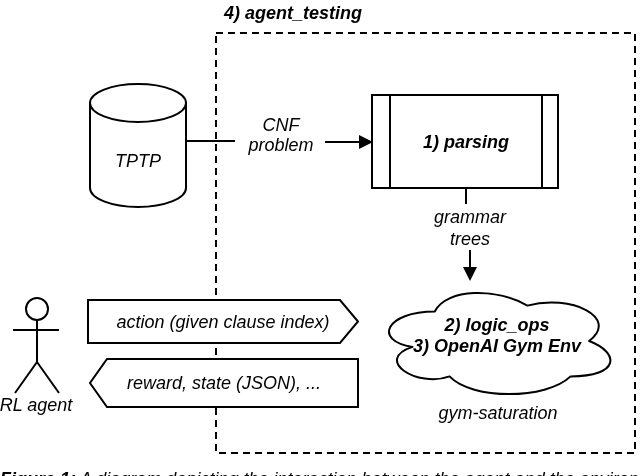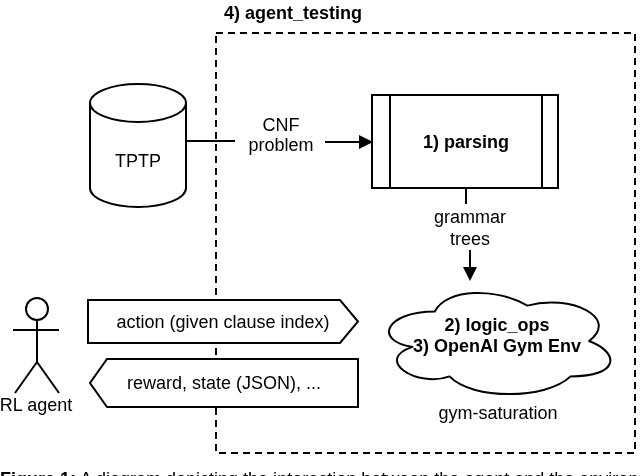--- a/index.html
+++ b/index.html
@@ -2,20 +2,21 @@
 <html><head>
 <meta charset="utf-8">
 <style>
   html,body{margin:0;padding:0;background:#ffffff;}
   .canvas{
     position:relative;
     width:640px;height:476px;
     background:#ffffff;
     overflow:hidden;
     font-family:"Liberation Sans", sans-serif;
+    font-style:italic;
   }
   .canvas svg{position:absolute;left:0;top:0;}
   text{
     font-family:"Liberation Sans", sans-serif;
     fill:#000000;
     font-size:18px;
   }
   .b{font-weight:bold;}
   .shape{fill:#ffffff;stroke:#000000;stroke-width:2;}
   .ln{fill:none;stroke:#000000;stroke-width:2;}

